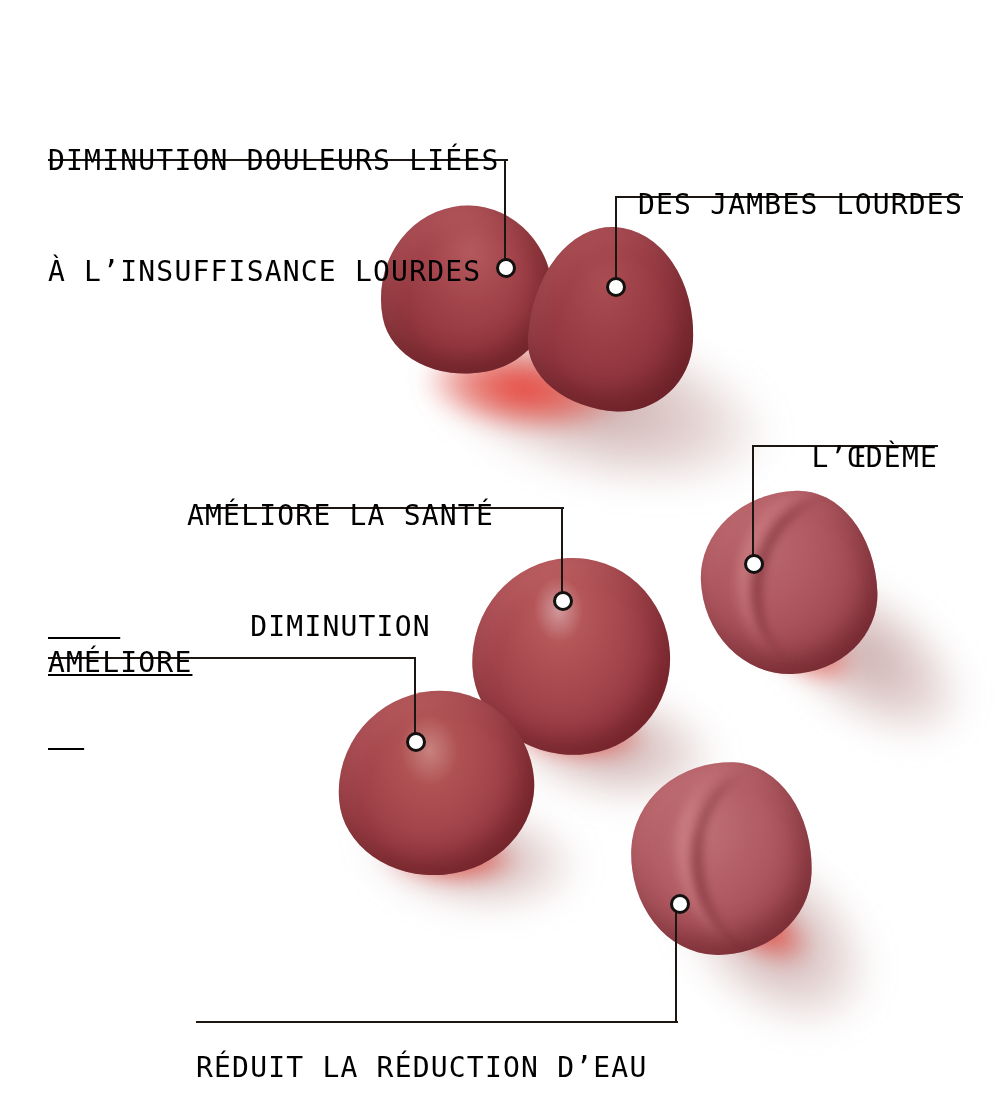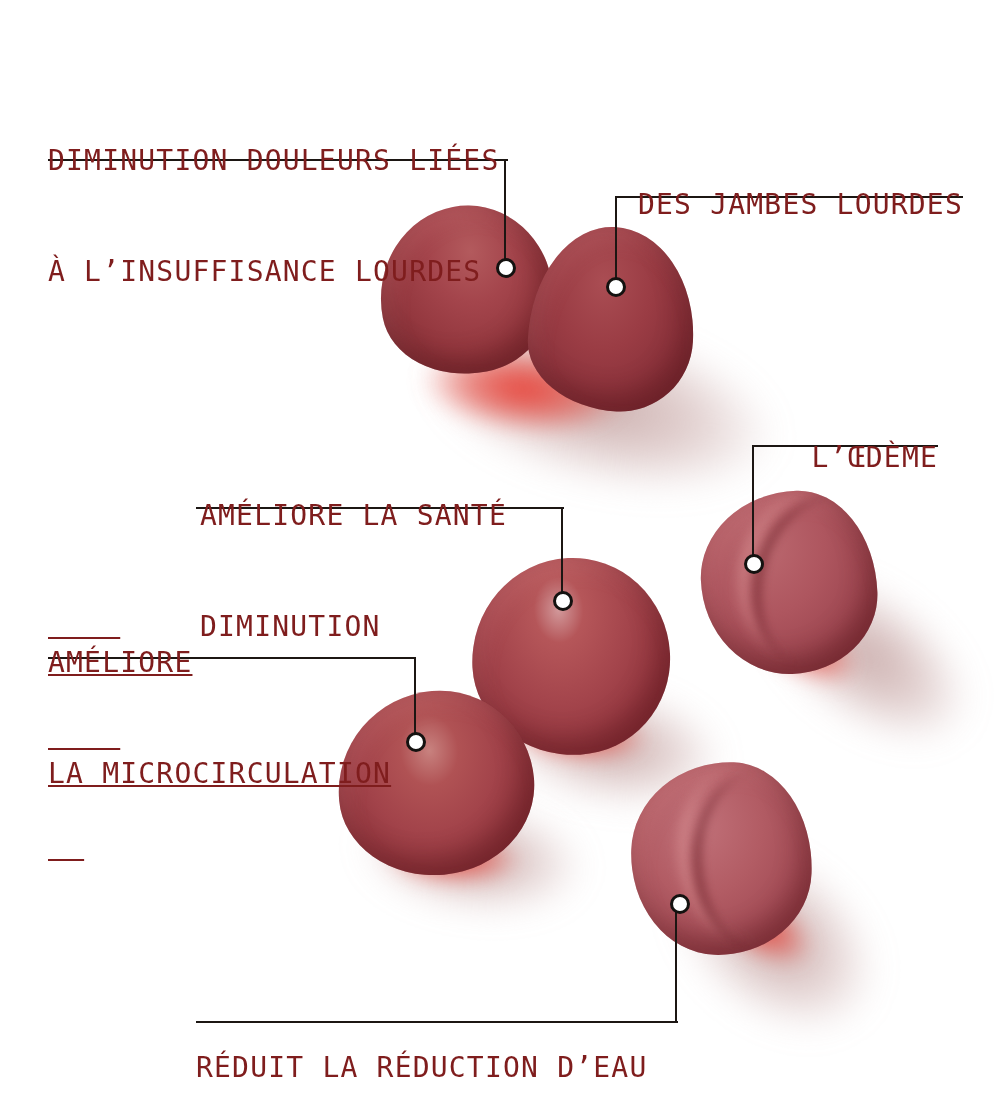--- a/index.html
+++ b/index.html
@@ -3,28 +3,28 @@
 <meta charset="utf-8">
 <style>
   html,body { margin:0; padding:0; background:#ffffff; }
   .stage {
     position:relative; width:1000px; height:1096px; background:#ffffff;
     overflow:hidden; font-family:"DejaVu Sans Mono", monospace;
   }
   
   .lbl {
     position:absolute; z-index:6; font-size:28px; line-height:37px;
-    letter-spacing:1.2px; color:#7f1d1d; white-space:pre;
+    letter-spacing:1.2px; color:#000000; white-space:pre;
   }
   .lbl .line { display:block; }
   .lbl.r { text-align:right; }
   #lbl-veineuse   { left:48px;  top:68px;  }
   #lbl-jambes     { right:37px; top:112px; }
   #lbl-oedeme     { right:62px; top:365px; }
-  #lbl-vasculaire { left:200px; top:423px; }
+  #lbl-vasculaire { left:187px; top:423px;text-align:center; }
   #lbl-micro      { left:48px;  top:570px;text-decoration:underline; }
   #lbl-retention  { left:196px; top:975px; }
   
   .rule { position:absolute; z-index:4; background:#1c1613; }
   .h { height:2px; } .v { width:2px; }
   #ln-vein-h { left:48px;  top:159px;  width:460px; }
   #ln-vein-v { left:504px; top:159px;  height:110px; }
   #ln-jam-h  { left:615px; top:196px;  width:348px; }
   #ln-jam-v  { left:615px; top:196px;  height:93px; }
   #ln-oed-h  { left:752px; top:445px;  width:186px; }
@@ -162,19 +162,18 @@
   </div>
   <div class="lbl r" id="lbl-oedeme">
     <span class="line">L’ŒDÈME</span>
   </div>
   <div class="lbl" id="lbl-vasculaire">
     <span class="line">AMÉLIORE LA SANTÉ</span>
     <span class="line">DIMINUTION</span>
   </div>
   <div class="lbl" id="lbl-micro">
     <span class="line">AMÉLIORE</span>
-    <span class="line">LA MICROCIRCULATION</span>
   </div>
   <div class="lbl" id="lbl-retention">
     <span class="line">RÉDUIT LA RÉDUCTION D’EAU</span>
   </div>
 
 </div>
 
 </body></html>

